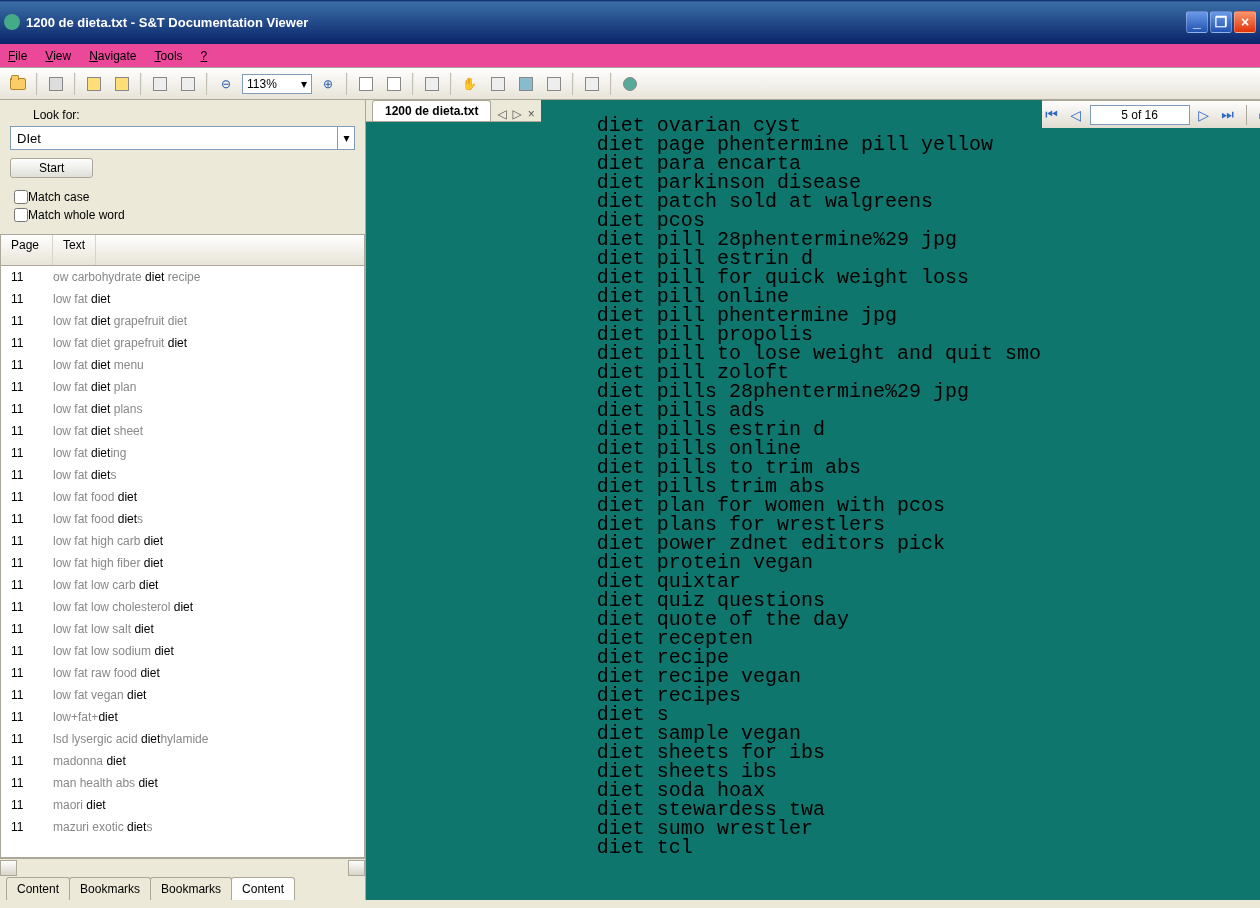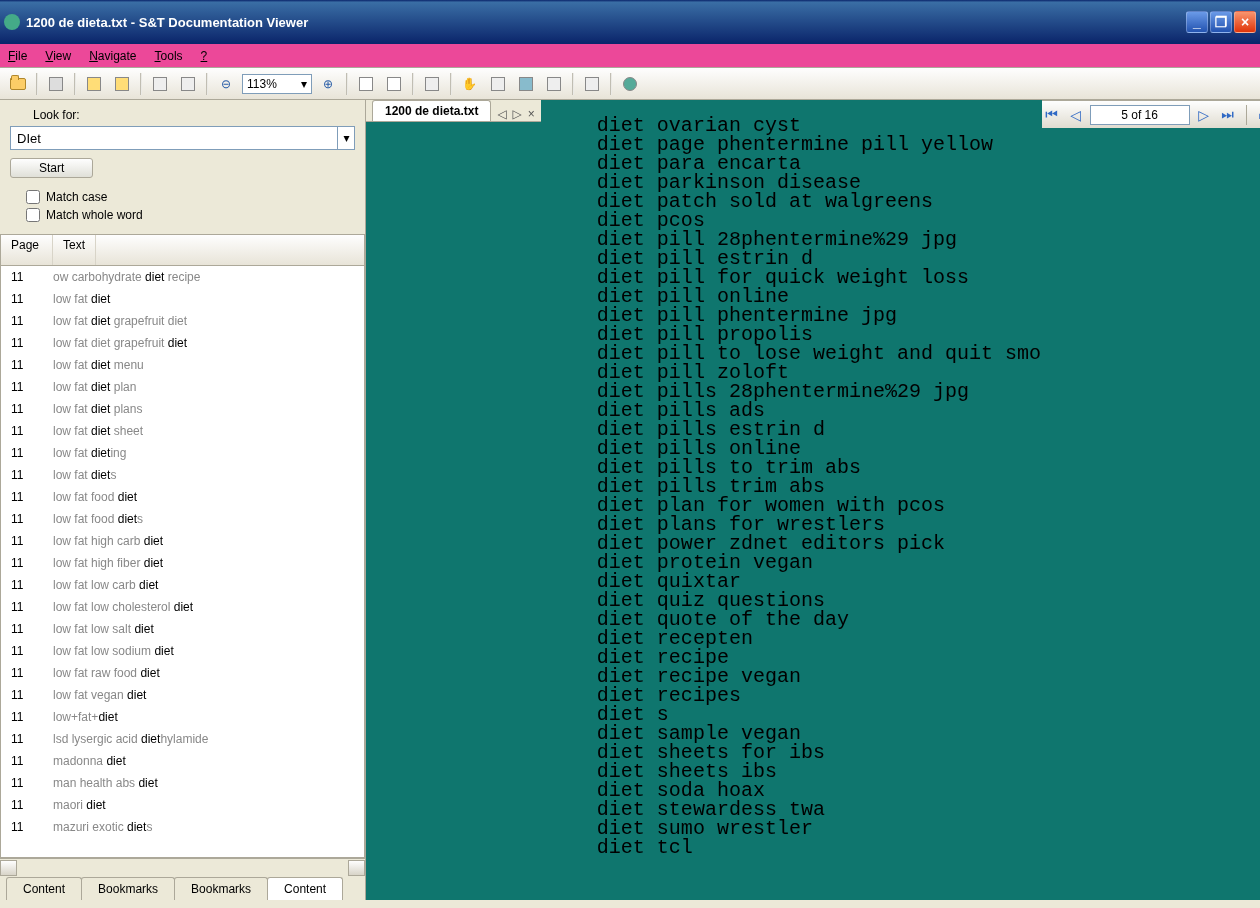--- a/index.html
+++ b/index.html
@@ -24,37 +24,37 @@
 
 .main { display: flex; height: 800px; }
 .sidebar { width: 383px; display: flex; flex-direction: column; border-right: 1px solid #aca899; }
 .side-title { height: 22px; background: linear-gradient(#fefefe, #dcd8cc); border-bottom: 1px solid #aca899; padding: 3px 8px; font-weight: normal; }
 .search-form { padding: 8px 10px; }
 .form-label { margin-bottom: 4px; display: block; margin-left: 23px; }
 .search-input { width: 345px; height: 24px; border: 1px solid #7f9db9; padding: 0 6px; background: white; margin-bottom: 8px; font-size:13px; }
 .search-input-wrap { position: relative; }
 .dd { position:absolute; right:0; top:1px; width:18px; height:22px; border-left:1px solid #7f9db9; display:flex; align-items:center; justify-content:center; }
 .start-btn { padding: 2px 28px; background: linear-gradient(#fefefe, #e0e0d8); border: 1px solid #aca899; border-radius: 3px; margin-bottom: 8px; }
-.chk-row { display: flex; align-items: flex-start; gap: 6px; margin: 4px 16px; }
+.chk-row { display: flex; align-items: flex-start; gap: 0; margin: 4px 4px; }
 .chk-row input { width: 14px; height: 14px; }
 
 .results-header { height: 32px; background: linear-gradient(#fefefe, #e8e4d8); border: 1px solid #aca899; display: flex; }
 .results-header .col { padding: 3px 10px; border-right: 1px solid #d8d4c8; }
 .col-page { width: 52px; }
 .results { flex: 1; overflow-y: scroll; background: white; border: 1px solid #aca899; border-top: none; }
 .res-row { display: flex; padding: 2px 10px; line-height: 18px; font-size: 12px; justify-content: space-between; }
 .res-row .pg { width: 42px; color: #000; }
 .res-row .tx { flex: 1; color: #888; }
 .res-row .tx b { font-weight: normal; color: #000; }
 .h-scroll { height: 18px; background: #ece9d8; border-top: 1px solid #aca899; display: flex; align-items: center; }
 .h-scroll .btn { width: 17px; height: 16px; background: linear-gradient(#fefefe, #d8d4c8); border: 1px solid #aca899; }
 .h-scroll .track { flex: 1; height: 16px; position: relative; }
 
 .bottom-tabs { height: 24px; background: #ece9d8; display: flex; align-items: end; padding: 0 6px; gap: 0; }
-.btab { padding: 4px 16px; border: 1px solid #aca899; border-bottom: none; background: #ece9d8; border-top-left-radius: 3px; border-top-right-radius: 3px; margin-right: -1px; }
+.btab { padding: 4px 10px; border: 1px solid #aca899; border-bottom: none; background: #ece9d8; border-top-left-radius: 3px; border-top-right-radius: 3px; margin-right: -1px; }
 .btab.active { background: #fff; font-weight: normal; }
 
 .content-panel { flex: 1; display: flex; flex-direction: row; background: #0f766e; }
 .doc-tab-bar { height: 22px; background: #ece9d8; border-bottom: 1px solid #aca899; display: flex; align-items: end; padding-left: 6px; }
 .doc-tab { padding: 3px 12px; background: #fff; border: 1px solid #aca899; border-bottom: none; border-top-left-radius: 3px; border-top-right-radius: 3px; font-weight: bold; }
 .doc-tab-bar .spacer { flex: 1; }
 .doc-tab-bar .nav { padding: 0 6px; display: flex; gap: 6px; color: #555; }
 .doc-content { flex: 1; overflow: scroll; padding: 16px 0 4px 56px; font-family: "Courier New", monospace; font-size: 20px; line-height: 19px; white-space: pre; color: #000; }
 
 .pagebar { height: 28px; background: linear-gradient(#fefefe, #e0dcd0); border-top: 1px solid #aca899; display: flex; align-items: center; justify-content: center; gap: 4px; }

